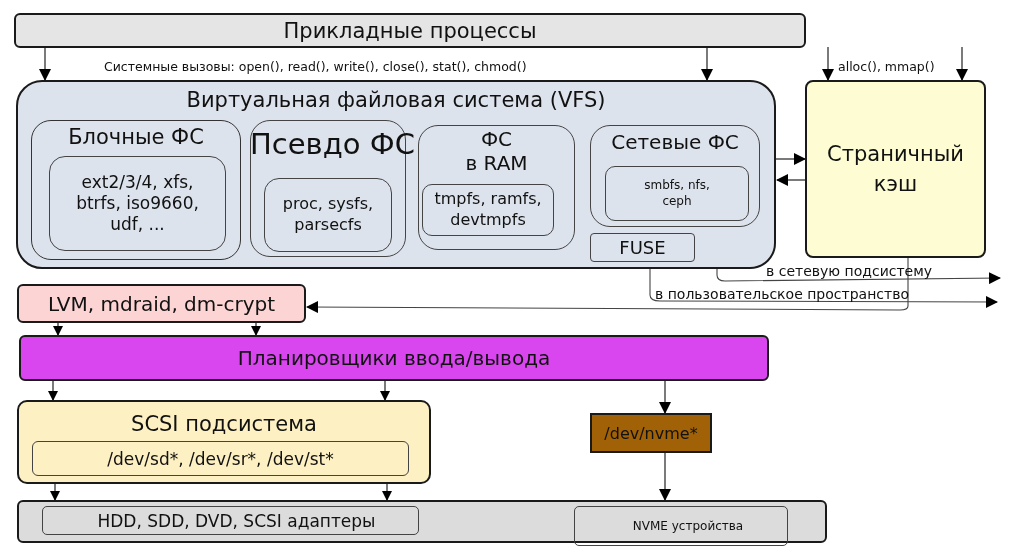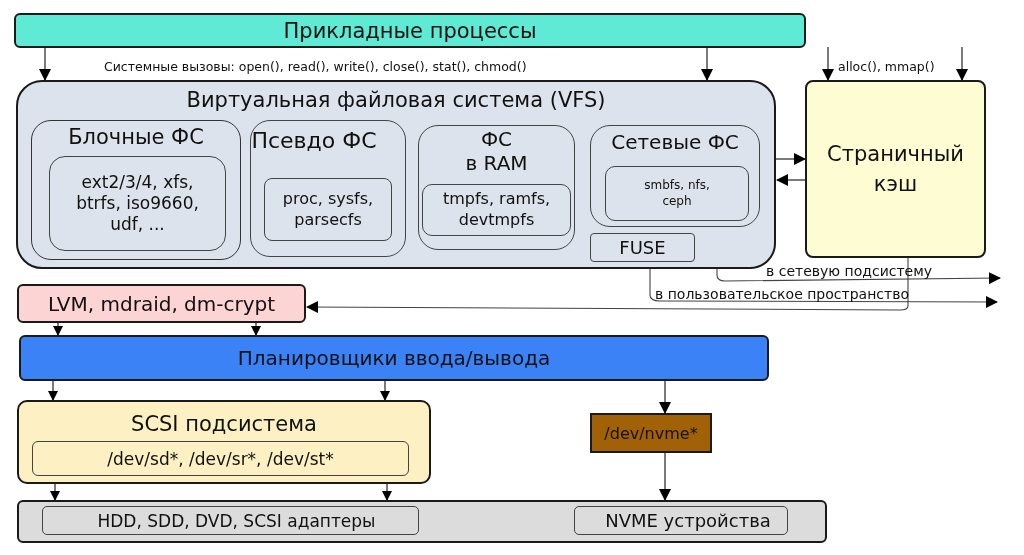--- a/index.html
+++ b/index.html
@@ -46,50 +46,50 @@
   <line x1="385" y1="380" x2="385" y2="400" stroke="#222" stroke-width="1.2" marker-end="url(#ah)"></line>
 
   <line x1="665" y1="380" x2="665" y2="413" stroke="#222" stroke-width="1.2" marker-end="url(#ahs)"></line>
 
   <line x1="55" y1="483" x2="55" y2="500" stroke="#222" stroke-width="1.2" marker-end="url(#ah)"></line>
   <line x1="387" y1="483" x2="387" y2="500" stroke="#222" stroke-width="1.2" marker-end="url(#ah)"></line>
 
   <line x1="665" y1="452" x2="665" y2="500" stroke="#222" stroke-width="1.2" marker-end="url(#ahs)"></line>
 </svg>
 
-<div class="box center" style="left:14px; top:13px; width:792px; height:35px; border-radius:6px; background:#5eead4; font-size:21px;">
+<div class="box center" style="left:14px; top:13px; width:792px; height:35px; border-radius:6px; background:#e5e5e5; font-size:21px;">
   <span>Прикладные процессы</span>
 </div>
 
 <div class="txt" style="left:104px; top:60px; font-size:12.5px;">Системные вызовы: open(), read(), write(), close(), stat(), chmod()</div>
 <div class="txt" style="left:838px; top:60px; font-size:12.5px;">alloc(), mmap()</div>
 
 <div class="box" style="left:16px; top:80px; width:760px; height:189px; border-radius:26px; background:#dde3ec;">
 </div>
 <div class="txt" style="left:16px; width:760px; top:88px; font-size:21px;">Виртуальная файловая система (VFS)</div>
 
 <div class="inner" style="left:31px; top:120px; width:210px; height:140px; border-radius:20px; border-width:1.3px; border-color:#333;"></div>
 <div class="txt" style="left:31px; width:210px; top:125px; font-size:21px;">Блочные ФС</div>
 <div class="inner center" style="left:49px; top:156px; width:177px; height:95px; border-radius:16px; white-space:pre-line; font-size:17px; line-height:1.25;">
   <span>ext2/3/4, xfs,
 btrfs, iso9660,
 udf, ...</span>
 </div>
 
 <div class="inner" style="left:250px; top:120px; width:156px; height:137px; border-radius:20px;"></div>
-<div class="txt" style="left:236px; width:156px; top:128px; font-size:22px;">Псевдо ФС</div>
-<div class="inner center" style="left:264px; top:178px; width:128px; height:63px; border-radius:8px; white-space:pre-line; font-size:16px; line-height:1.3;">
+<div class="txt" style="left:250px; width:156px; top:128px; font-size:29px;">Псевдо ФС</div>
+<div class="inner center" style="left:264px; top:178px; width:128px; height:74px; border-radius:15px; white-space:pre-line; font-size:16px; line-height:1.3;">
   <span>proc, sysfs,
 parsecfs</span>
 </div>
 
 <div class="inner" style="left:418px; top:125px; width:157px; height:125px; border-radius:20px;"></div>
 <div class="txt" style="left:418px; width:157px; top:127px; font-size:20px; white-space:pre-line; line-height:1.2;">ФС
 в RAM</div>
-<div class="inner center" style="left:422px; top:184px; width:149px; height:52px; border-radius:10px; white-space:pre-line; font-size:16px; line-height:1.3;">
+<div class="inner center" style="left:422px; top:184px; width:132px; height:52px; border-radius:10px; white-space:pre-line; font-size:16px; line-height:1.3;">
   <span>tmpfs, ramfs,
 devtmpfs</span>
 </div>
 
 <div class="inner" style="left:590px; top:125px; width:170px; height:102px; border-radius:20px;"></div>
 <div class="txt" style="left:590px; width:170px; top:131px; font-size:20px;">Сетевые ФС</div>
 <div class="inner center" style="left:605px; top:166px; width:144px; height:55px; border-radius:10px; white-space:pre-line; font-size:12px; line-height:1.3;">
   <span>smbfs, nfs,
 ceph</span>
 </div>
@@ -103,33 +103,33 @@
 кэш</span>
 </div>
 
 <div class="txt" style="left:766px; top:263px; font-size:14px;">в сетевую подсистему</div>
 <div class="txt" style="left:655px; top:286px; font-size:14px;">в пользовательское пространство</div>
 
 <div class="box center" style="left:17px; top:284px; width:289px; height:39px; border-radius:6px; background:#fcd4d4; font-size:20px;">
   <span>LVM, mdraid, dm-crypt</span>
 </div>
 
-<div class="box center" style="left:19px; top:335px; width:750px; height:46px; border-radius:6px; background:#3b82f6; font-size:20px;">
+<div class="box center" style="left:19px; top:335px; width:750px; height:46px; border-radius:6px; background:#d946ef; font-size:20px;">
   <span>Планировщики ввода/вывода</span>
 </div>
 
 <div class="box" style="left:17px; top:400px; width:414px; height:84px; border-radius:10px; background:#fdf0c2;"></div>
 <div class="txt" style="left:17px; width:414px; top:412px; font-size:21px;">SCSI подсистема</div>
 <div class="inner center" style="left:32px; top:441px; width:377px; height:35px; border-radius:6px; font-size:17px;">
   <span>/dev/sd*, /dev/sr*, /dev/st*</span>
 </div>
 
 <div class="box center" style="left:590px; top:413px; width:122px; height:40px; border-radius:0; background:#a16207; font-size:16px;">
   <span>/dev/nvme*</span>
 </div>
 
 <div class="box" style="left:17px; top:500px; width:810px; height:43px; border-radius:6px; background:#dcdcdc;"></div>
 <div class="inner center" style="left:42px; top:506px; width:377px; height:29px; border-radius:5px; font-size:17px;padding-left:12px;">
   <span>HDD, SDD, DVD, SCSI адаптеры</span>
 </div>
-<div class="inner center" style="left:574px; top:506px; width:214px; height:29px; border-radius:5px; font-size:18px;padding-left:14px;">
+<div class="inner center" style="left:574px; top:506px; width:214px; height:40px; border-radius:5px; font-size:12px;padding-left:14px;">
   <span>NVME устройства</span>
 </div>
 
 </body></html>

